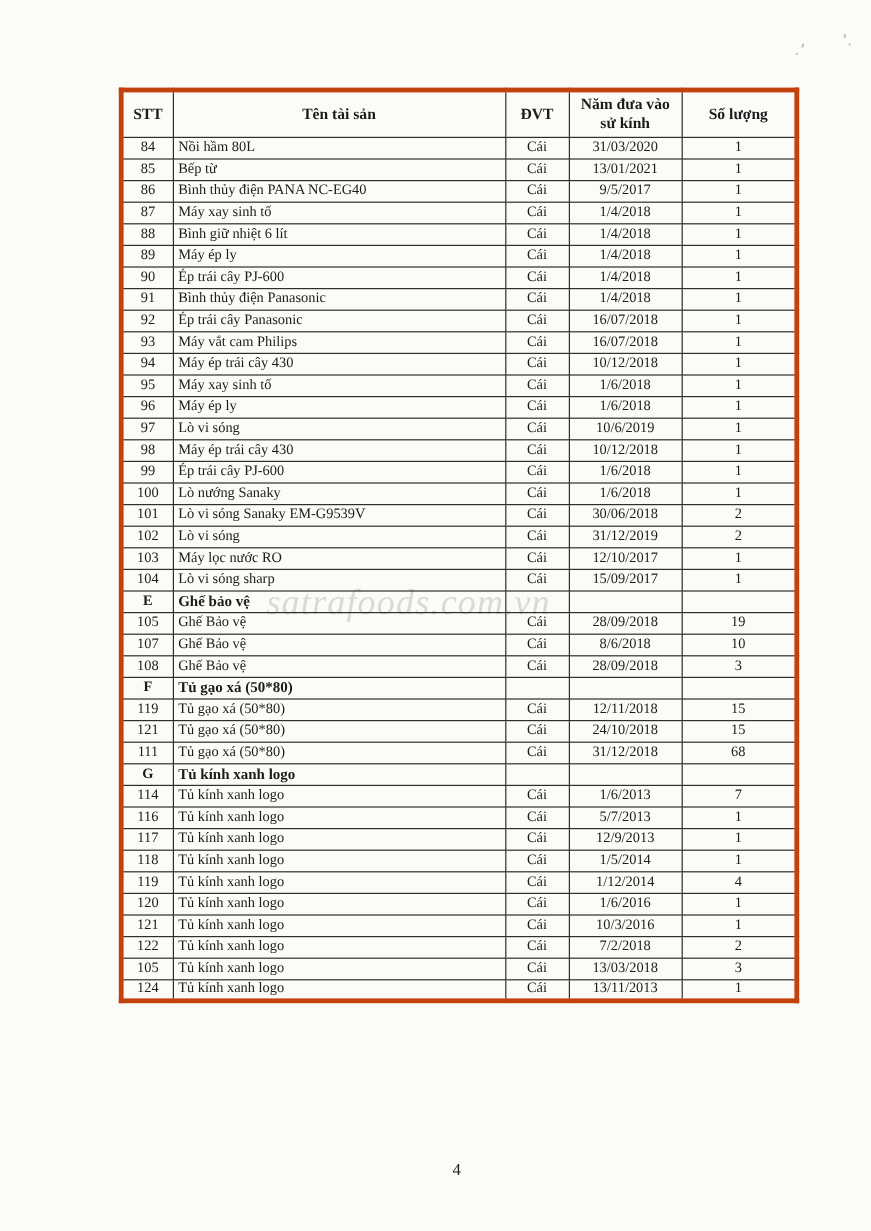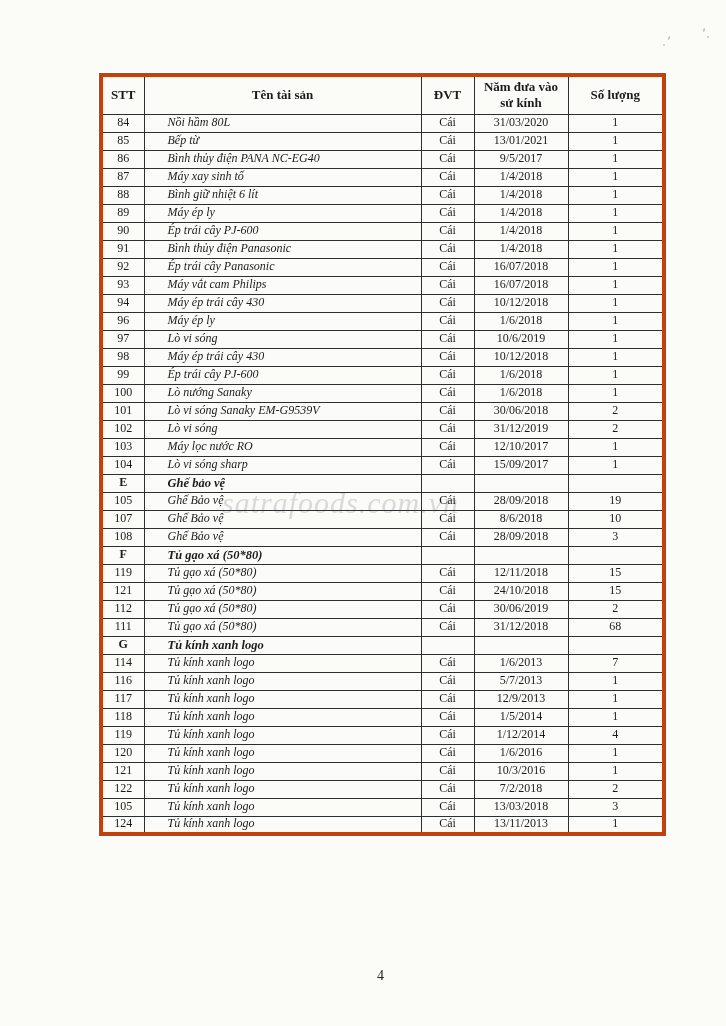--- a/index.html
+++ b/index.html
@@ -55,21 +55,21 @@
   }
   .asset-table thead tr { height: 37px; }
   .asset-table td {
     font-size: 12px;
     height: 18px;
     line-height: 1.15;
     text-align: center;
     vertical-align: middle;
     padding: 0 2px;
   }
-  .asset-table td.col-name { text-align: left; padding-left: 23px; font-style: italic; }
+  .asset-table td.col-name { text-align: left; padding-left: 4px; }
   .asset-table tr.section-row td { font-weight: bold; }
   .asset-table tr.section-row td.col-name { font-size: 12.5px; }
 
   .page-number {
     position: absolute;
     left: 99px; top: 968px;
     width: 563px;
     text-align: center;
     font-size: 14px;
     color: #222;
@@ -176,20 +176,27 @@
     <td class="col-qty">1</td>
   </tr>
         <tr>
     <td class="col-stt">94</td>
     <td class="col-name">Máy ép trái cây 430</td>
     <td class="col-unit">Cái</td>
     <td class="col-date">10/12/2018</td>
     <td class="col-qty">1</td>
   </tr>
         <tr>
+    <td class="col-stt">95</td>
+    <td class="col-name">Máy xay sinh tố</td>
+    <td class="col-unit">Cái</td>
+    <td class="col-date">1/6/2018</td>
+    <td class="col-qty">1</td>
+  </tr>
+        <tr>
     <td class="col-stt">96</td>
     <td class="col-name">Máy ép ly</td>
     <td class="col-unit">Cái</td>
     <td class="col-date">1/6/2018</td>
     <td class="col-qty">1</td>
   </tr>
         <tr>
     <td class="col-stt">97</td>
     <td class="col-name">Lò vi sóng</td>
     <td class="col-unit">Cái</td>
@@ -288,27 +295,20 @@
     <td class="col-qty">15</td>
   </tr>
         <tr>
     <td class="col-stt">121</td>
     <td class="col-name">Tủ gạo xá (50*80)</td>
     <td class="col-unit">Cái</td>
     <td class="col-date">24/10/2018</td>
     <td class="col-qty">15</td>
   </tr>
         <tr>
-    <td class="col-stt">112</td>
-    <td class="col-name">Tủ gạo xá (50*80)</td>
-    <td class="col-unit">Cái</td>
-    <td class="col-date">30/06/2019</td>
-    <td class="col-qty">2</td>
-  </tr>
-        <tr>
     <td class="col-stt">111</td>
     <td class="col-name">Tủ gạo xá (50*80)</td>
     <td class="col-unit">Cái</td>
     <td class="col-date">31/12/2018</td>
     <td class="col-qty">68</td>
   </tr>
         <tr class="section-row">
     <td class="col-stt">G</td>
     <td class="col-name">Tủ kính xanh logo</td>
     <td class="col-unit"></td>

